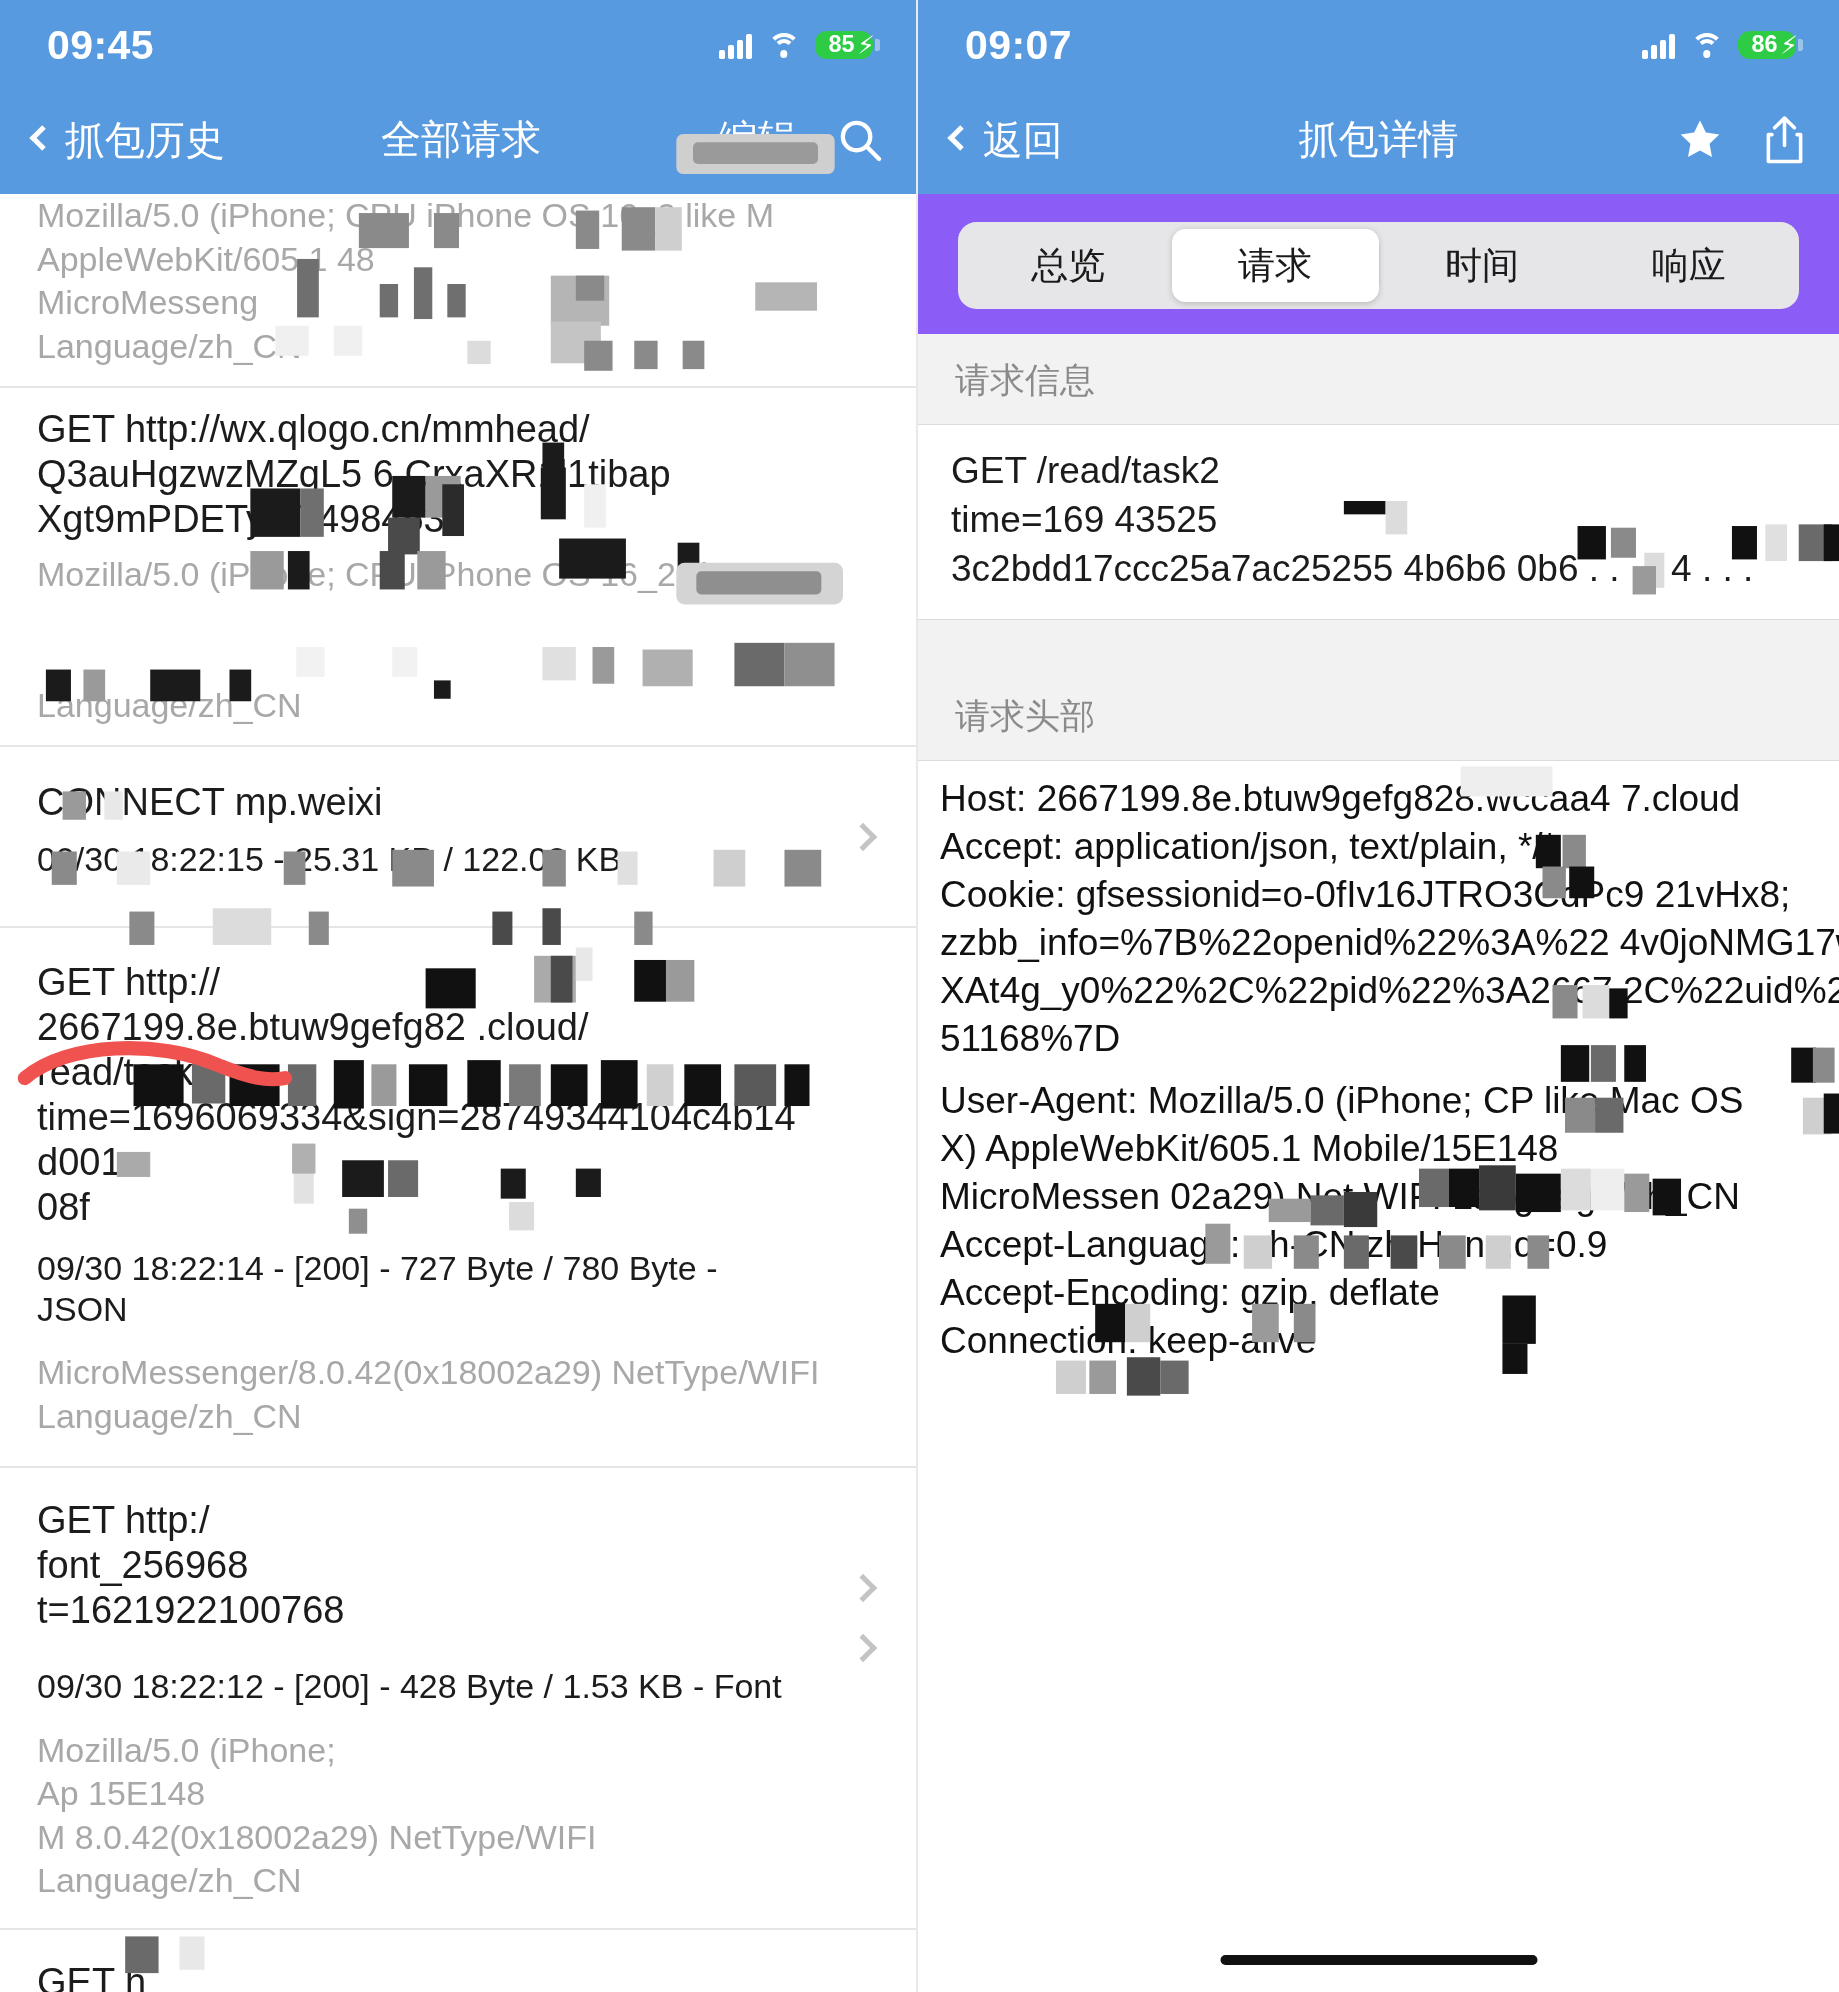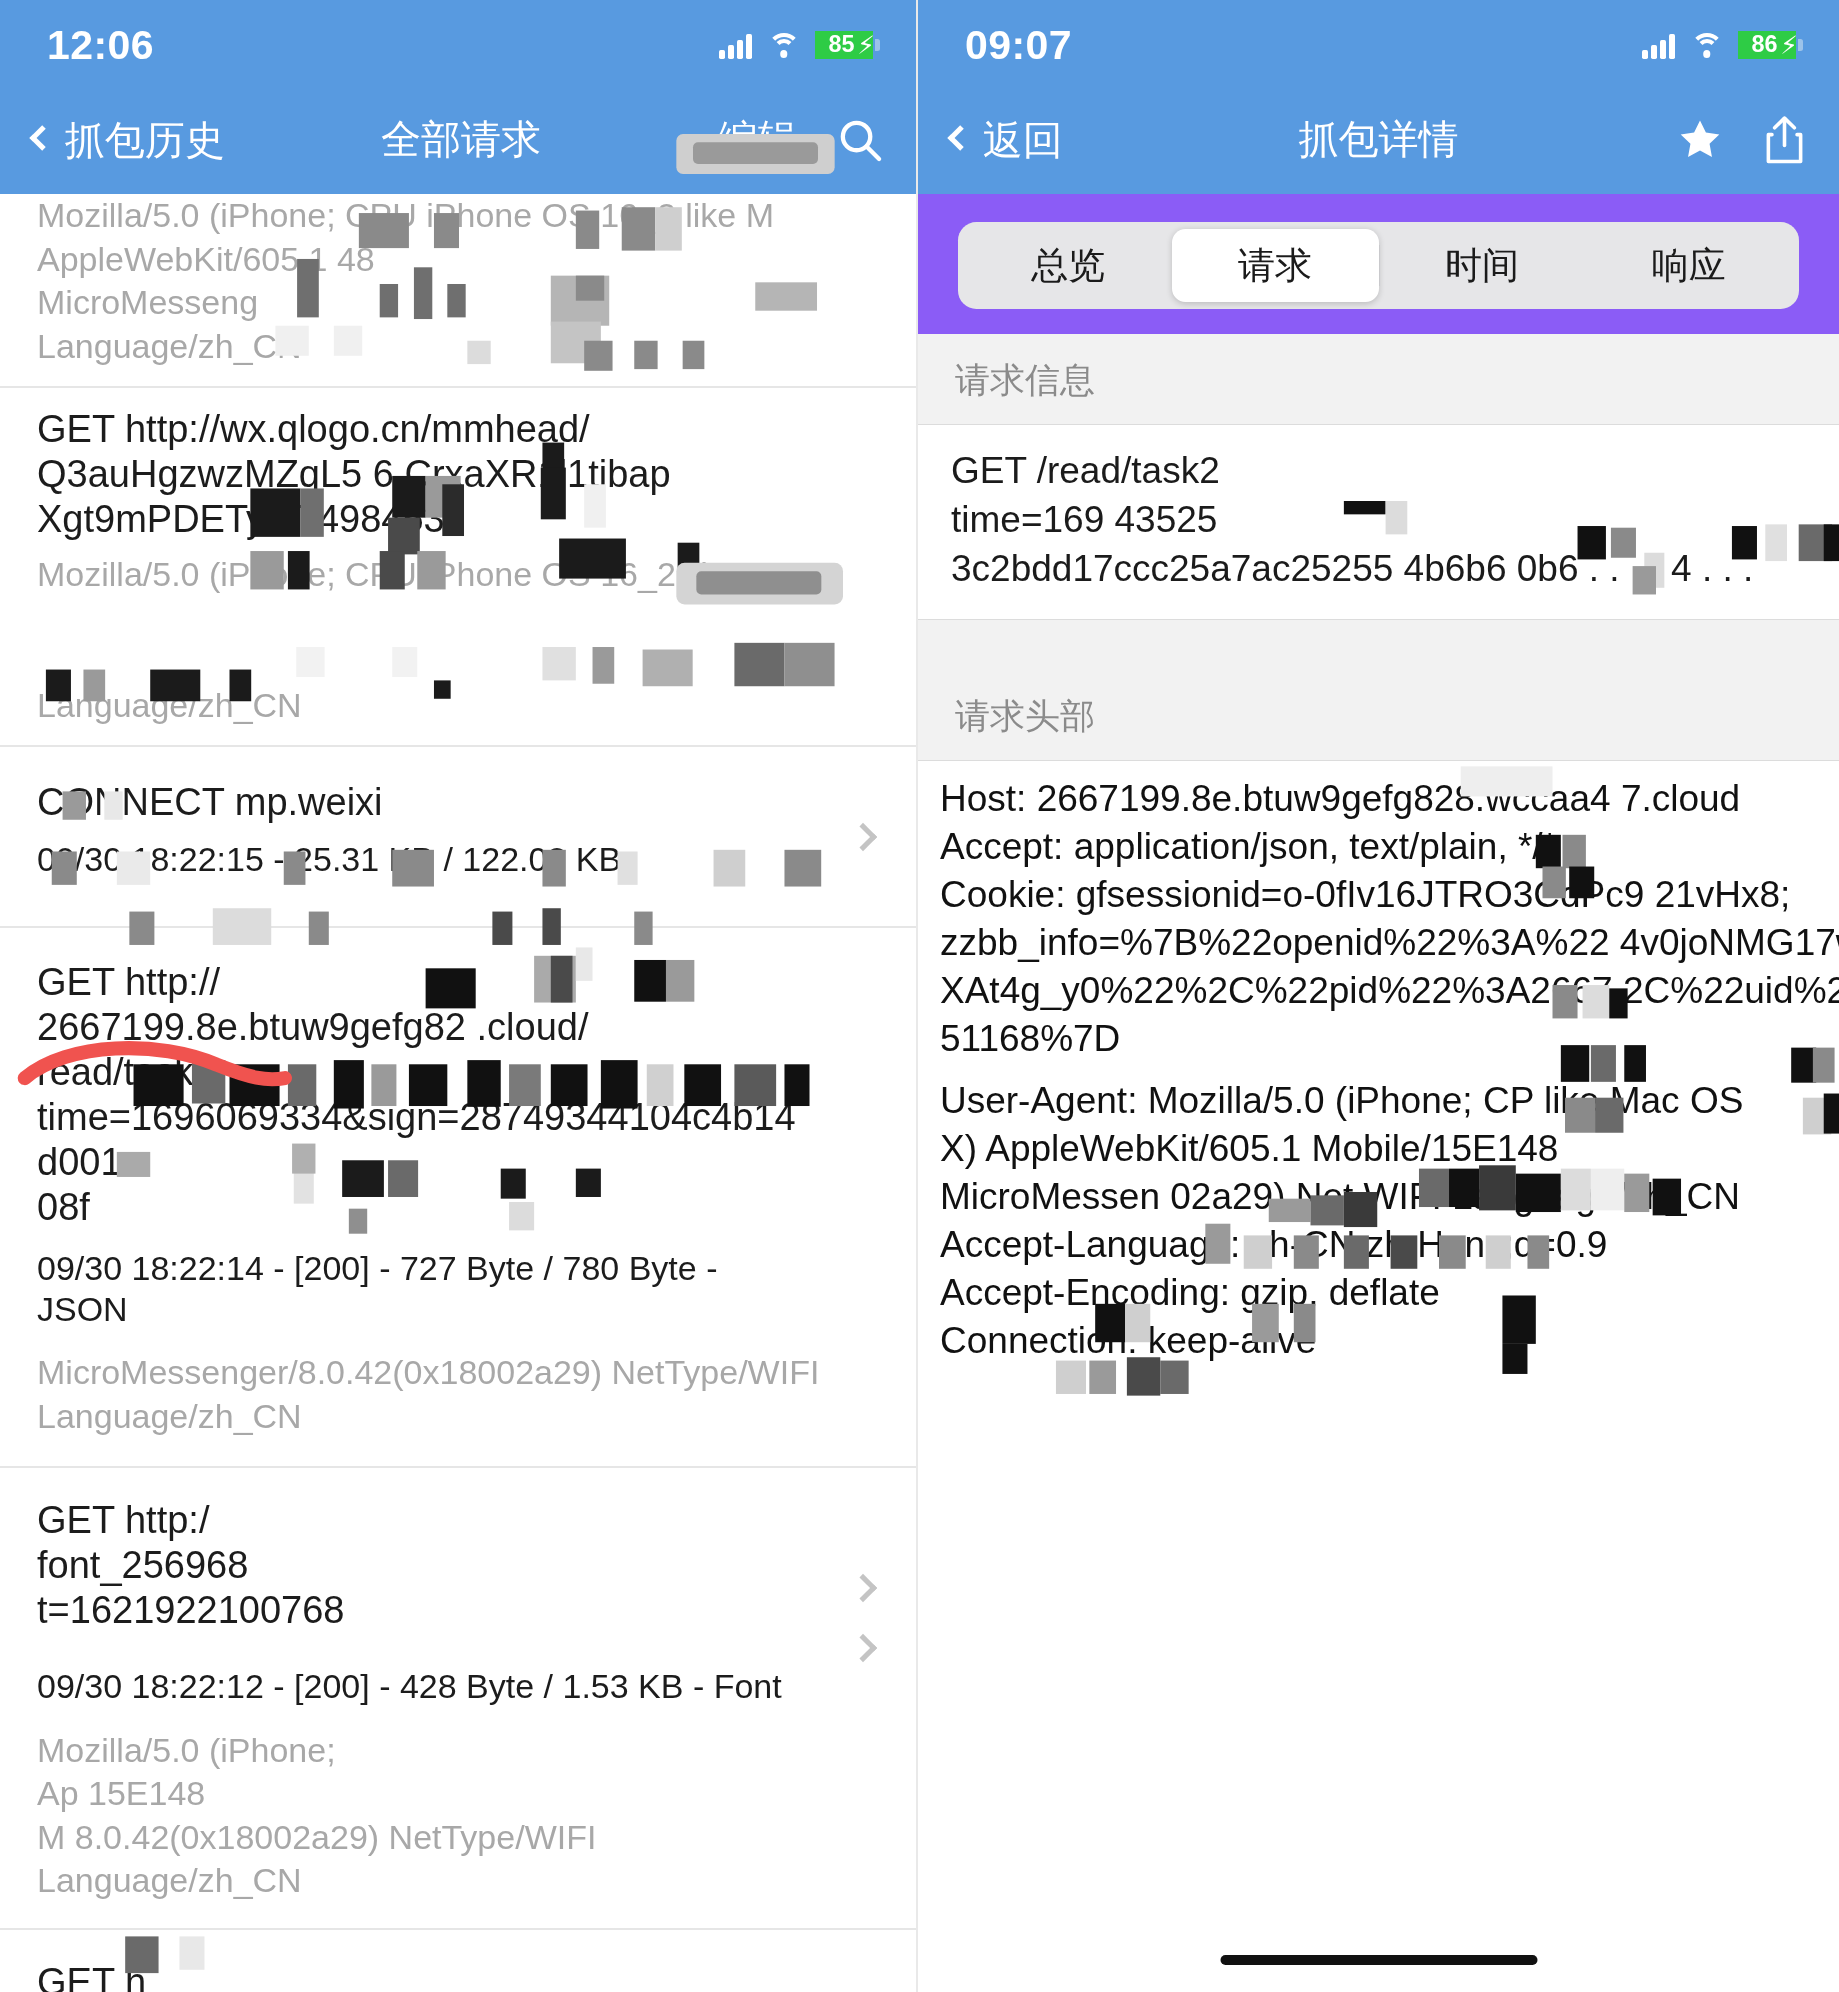--- a/index.html
+++ b/index.html
@@ -65,21 +65,21 @@
   }
   .wifi span.a { width: 33px; height: 33px; top: 0; }
   .wifi span.b { width: 21px; height: 21px; top: 6.7px; }
   .wifi span.c {
     width: 7.5px; height: 7.5px; top: 17.5px;
     background: #fff; border: none; border-radius: 50%;
   }
   .batt {
     position: relative;
     width: 58px; height: 28px;
-    border-radius: 0;
+    border-radius: 12px;
     background: #2ecc45;
     display: flex; align-items: center; justify-content: center;
     padding-right: 5px;
   }
   .batt::after {
     content: ""; position: absolute; right: -6.7px; top: 8.3px;
     width: 5px; height: 11.7px; background: #9cc3ea; border-radius: 0 2.5px 2.5px 0;
   }
   .batt .pct {
     color: #fff; font-size: 23.4px; font-weight: 700; line-height: 1;
@@ -246,21 +246,21 @@
   }
 </style>
 </head>
 <body>
 
 <div class="screen">
 
   <div class="panel panel-left">
 
     <div class="statusbar">
-      <div class="status-time">12:06</div>
+      <div class="status-time">09:45</div>
       <div class="status-icons">
         <div class="sig">
             <i></i>
             <i></i>
             <i></i>
             <i></i>
           </div>
         <div class="wifi">
             <span class="a"></span>
             <span class="b"></span>

